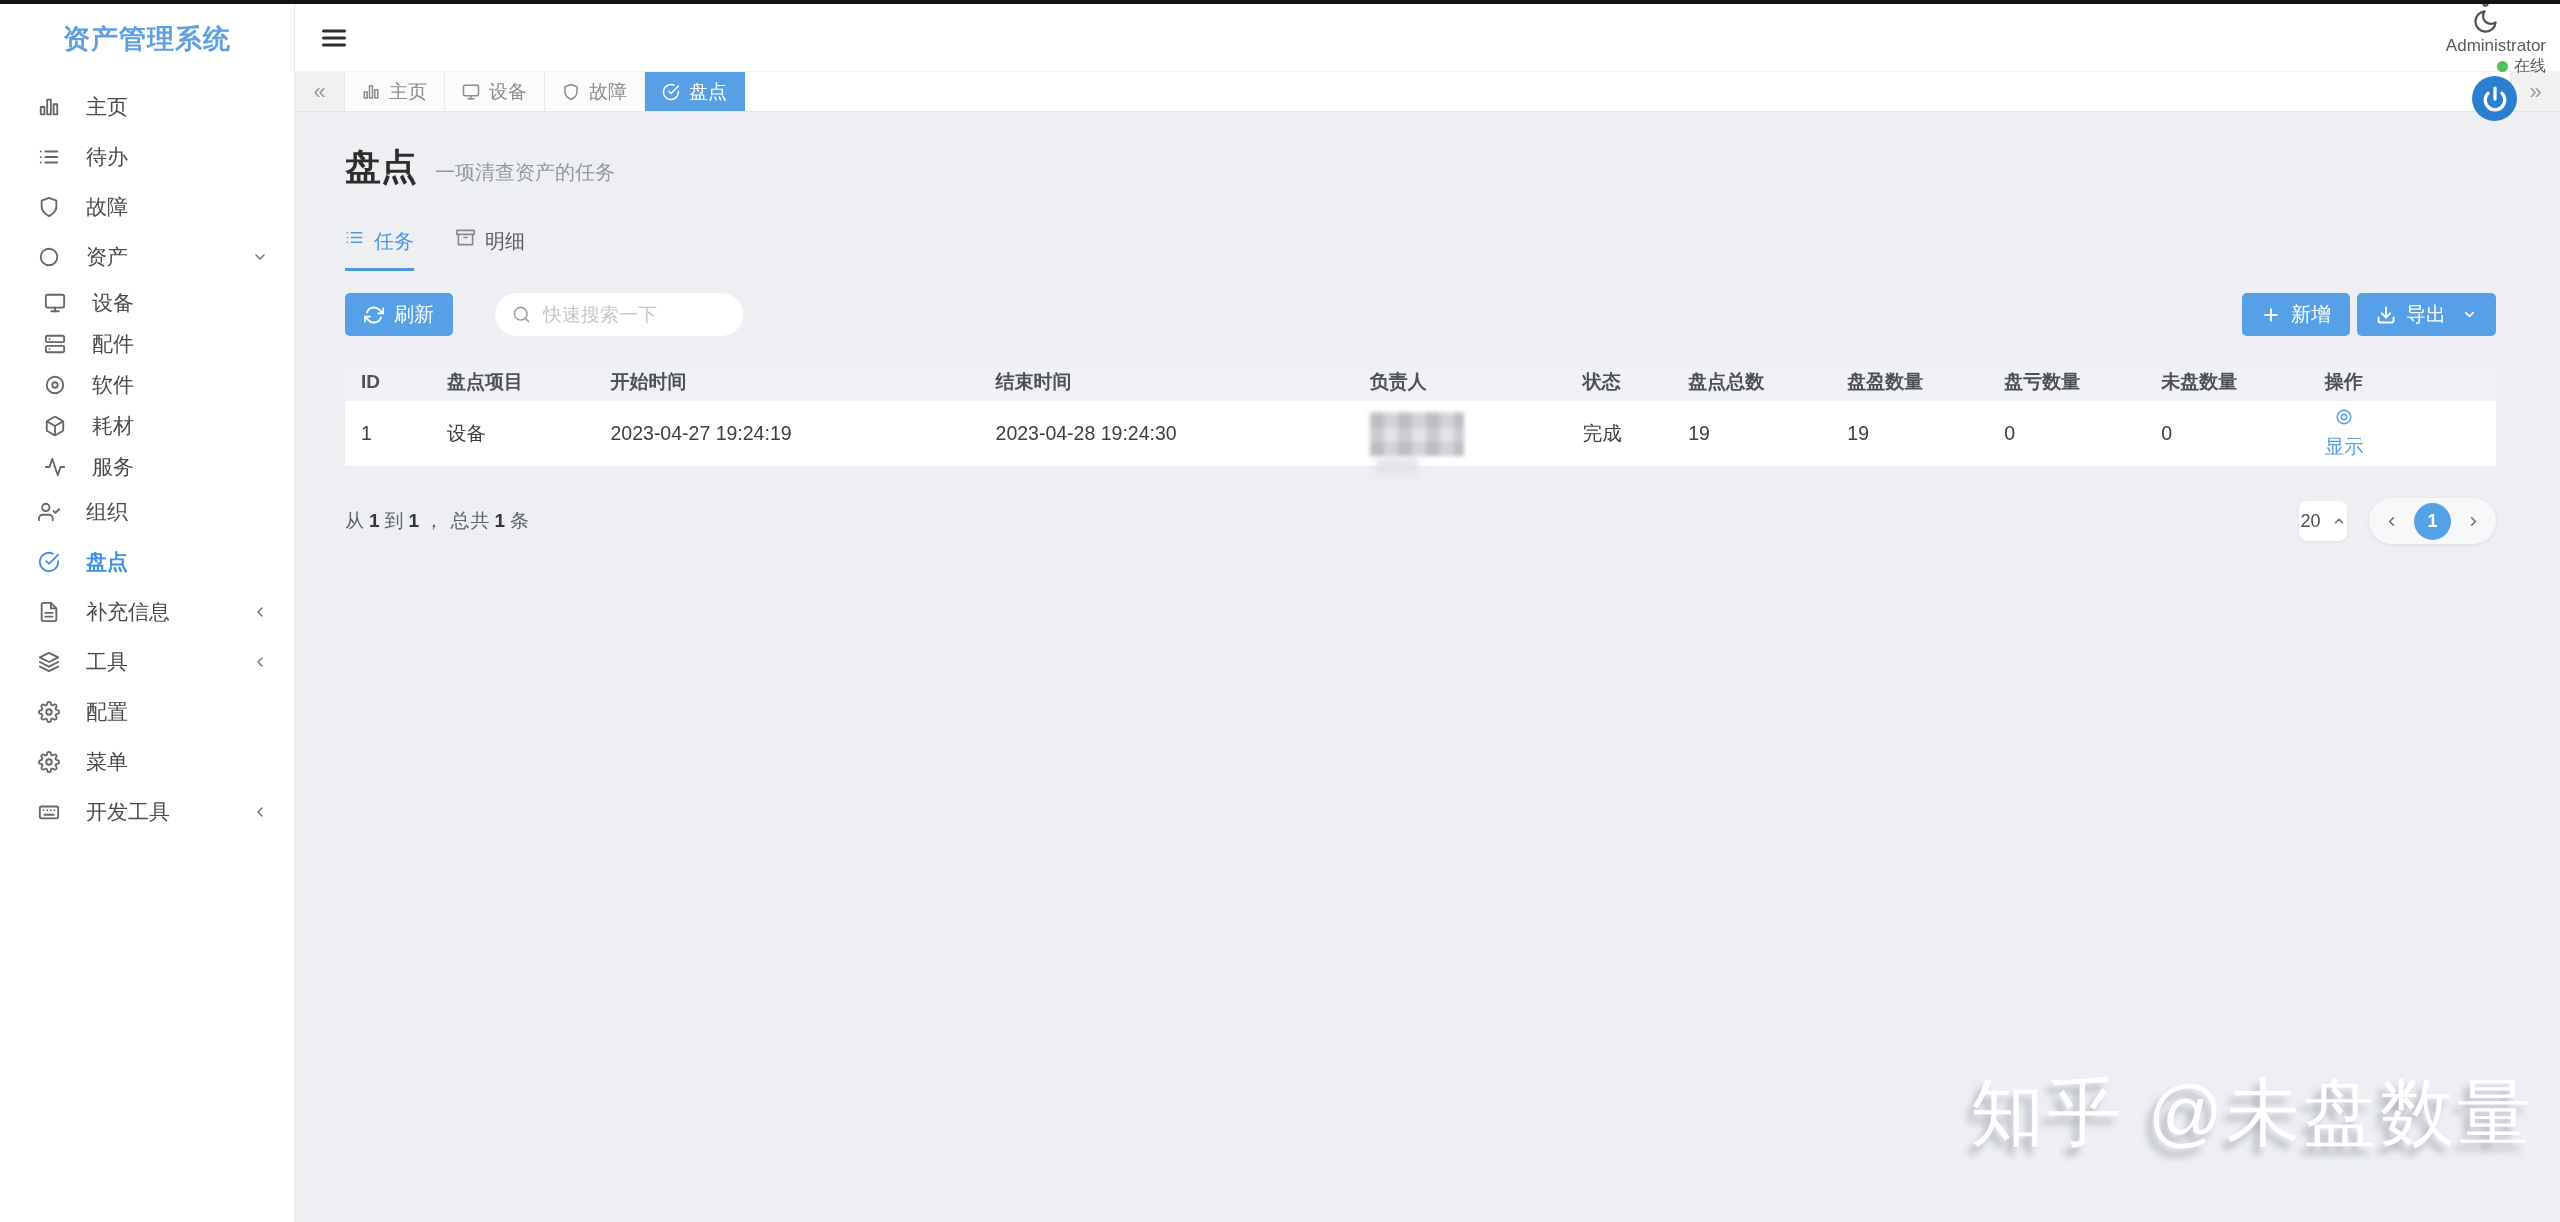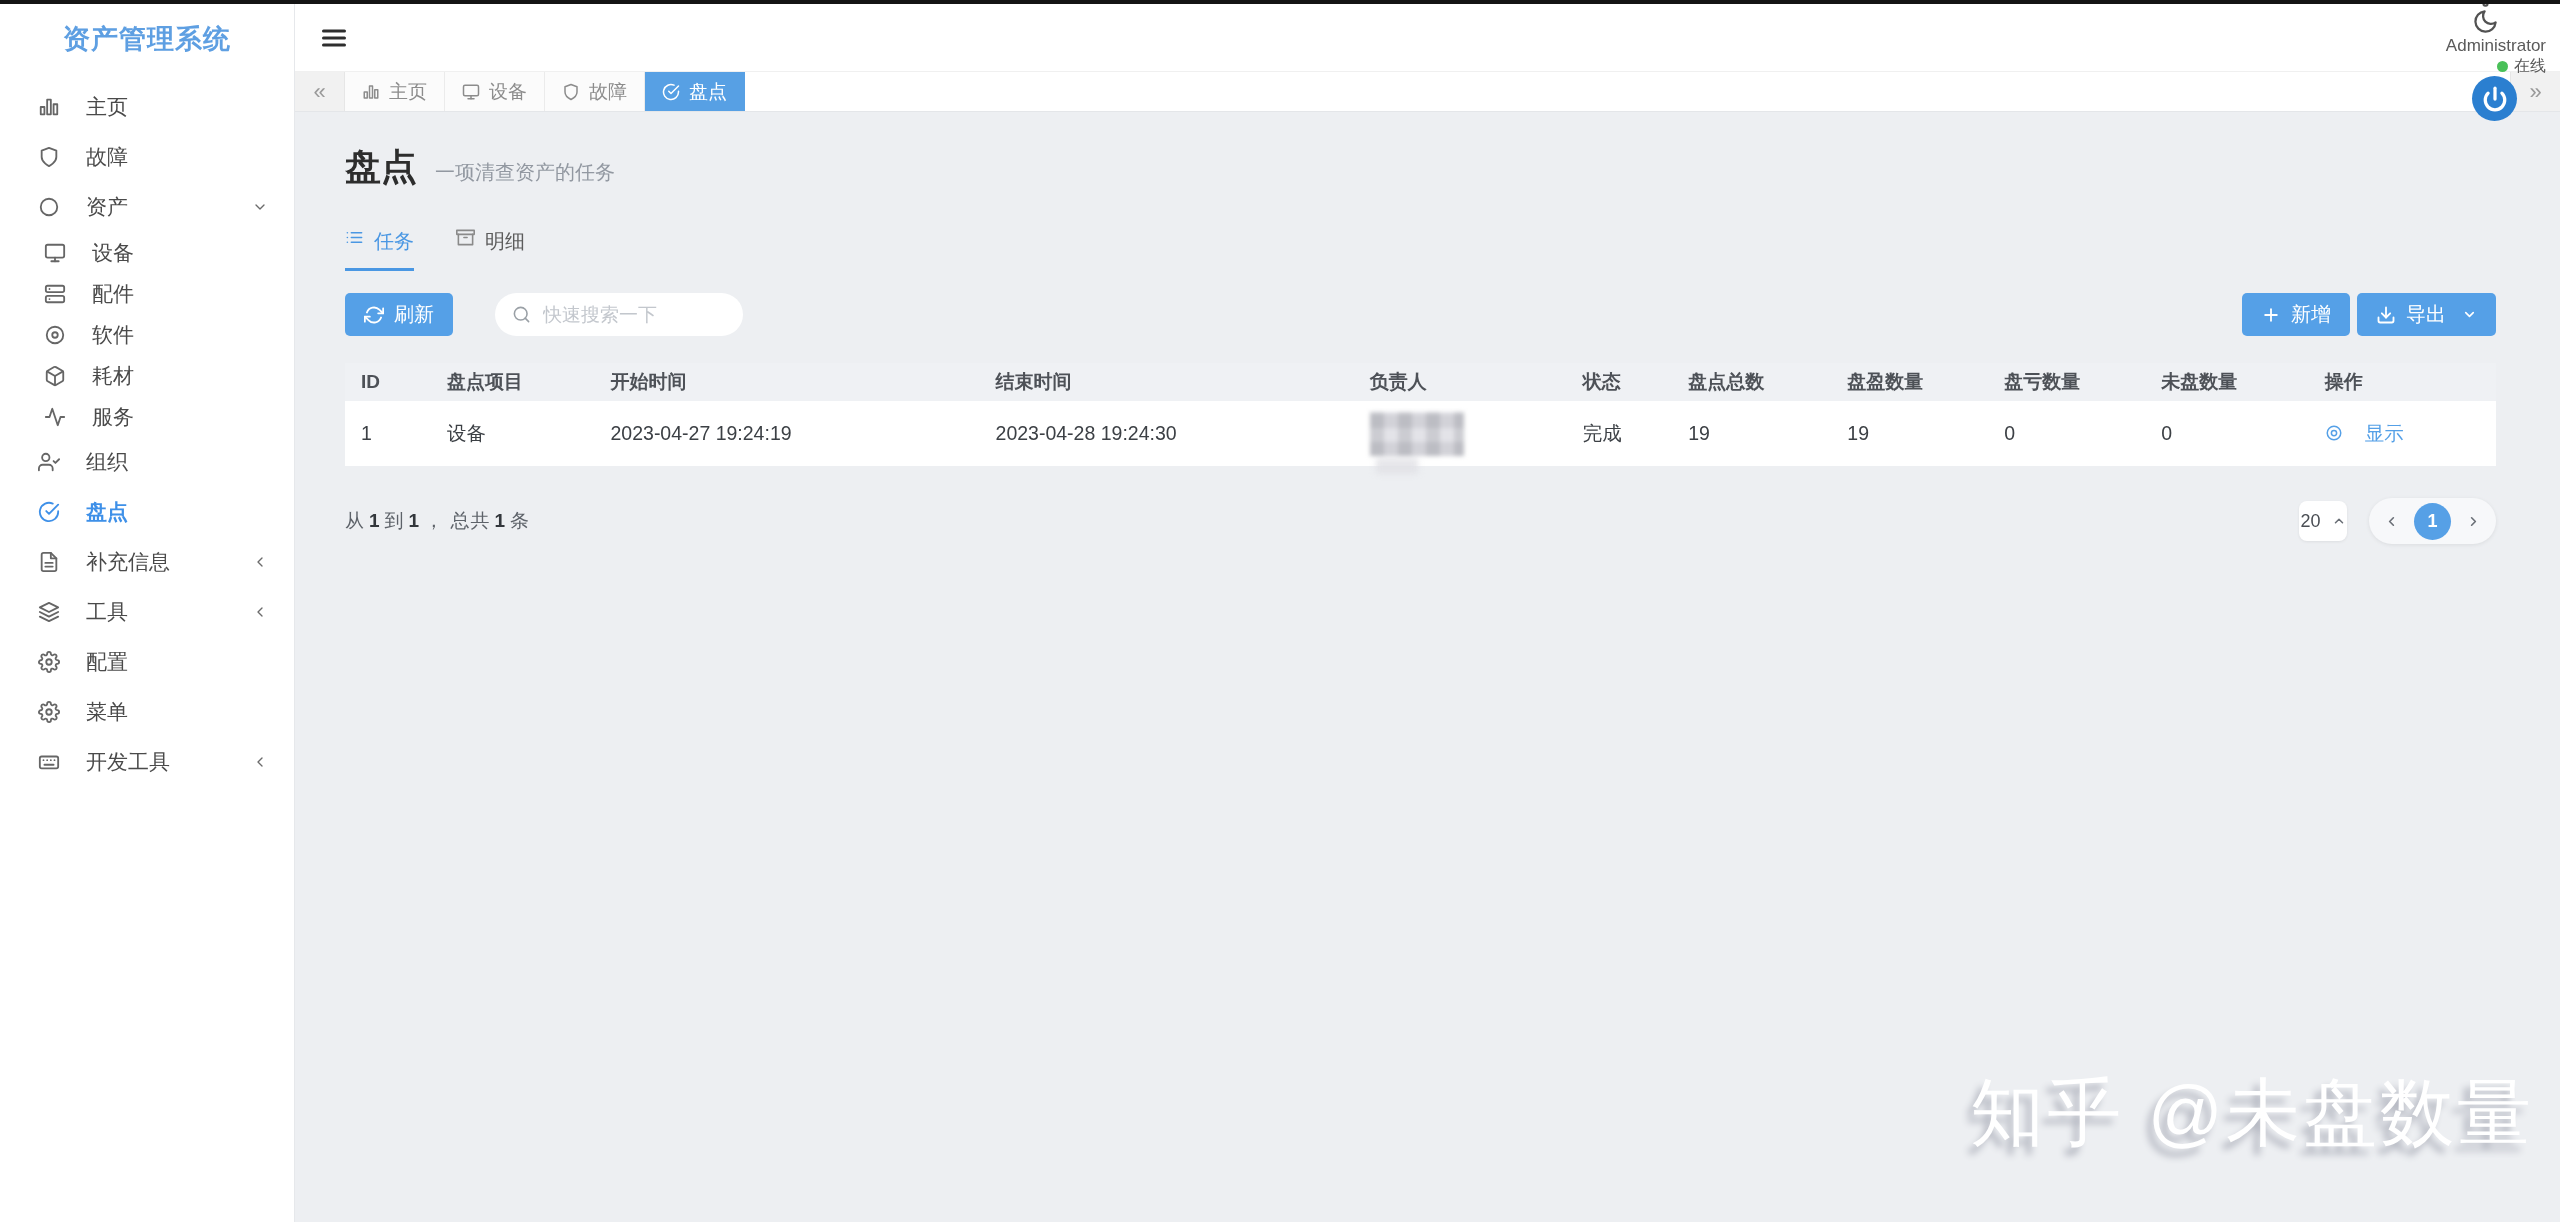--- a/index.html
+++ b/index.html
@@ -63,21 +63,21 @@
   .search .ic { width:19px; height:19px; color:#9aa0a6; flex:none; }
   .search input { border:none; outline:none; width:100%; font-size:19px; color:#444; background:transparent; font-family:inherit; }
   .search input::placeholder { color:#c3c7cd; }
   .tb-spacer { flex:1; }
   .tb-right { display:flex; gap:7px; }
 
   .tablecard { margin-top:27px; }
   table { width:100%; border-collapse:collapse; table-layout:fixed; }
   thead th { background:#eff1f4; height:38px; text-align:left; font-size:19px; font-weight:bold; color:#4d5157; padding-left:16px; }
   tbody td { background:#fff; height:65px; font-size:19.5px; color:#3c4045; padding-left:16px; }
-  .action-link { display:inline-flex; align-items:center; gap:22px; color:#55a0e7; font-size:19.5px; cursor:pointer; text-decoration:none; }
+  .action-link { display:inline-flex; align-items:center; gap:7px; color:#55a0e7; font-size:19.5px; cursor:pointer; text-decoration:none;flex-direction:column; }
   .action-link .ic { width:18px; height:18px; }
   .mosaic { width:94px; height:44px;
     background-image:
       repeating-linear-gradient(90deg, rgba(205,206,210,.85) 0 14px, rgba(236,236,239,.9) 14px 28px),
       repeating-linear-gradient(0deg, rgba(218,218,223,.8) 0 14px, rgba(243,243,246,.9) 14px 28px);
     background-blend-mode:multiply; filter:blur(2px); position:relative;
   }
   .mosaic::after { content:""; position:absolute; left:6px; top:46px; width:42px; height:16px;
     background:rgba(224,224,229,.8); filter:blur(2px); }
 
@@ -107,20 +107,31 @@
 
     <div class="nav-item">
       <svg class="ic" viewBox="0 0 24 24" fill="none" stroke="currentColor" stroke-width="2" stroke-linecap="round" stroke-linejoin="round">
           <rect x="3" y="12" width="4" height="8"></rect>
           <rect x="10" y="4" width="4" height="16"></rect>
           <rect x="17" y="9" width="4" height="11"></rect>
         </svg>
       <span>主页</span>
     </div>
 
+    <div class="nav-item">
+      <svg class="ic" viewBox="0 0 24 24" fill="none" stroke="currentColor" stroke-width="2" stroke-linecap="round" stroke-linejoin="round">
+          <line x1="8" y1="6" x2="21" y2="6"></line>
+          <line x1="8" y1="12" x2="21" y2="12"></line>
+          <line x1="8" y1="18" x2="21" y2="18"></line>
+          <line x1="3" y1="6" x2="3.01" y2="6"></line>
+          <line x1="3" y1="12" x2="3.01" y2="12"></line>
+          <line x1="3" y1="18" x2="3.01" y2="18"></line>
+        </svg>
+      <span>待办</span>
+    </div>
 
     <div class="nav-item">
       <svg class="ic" viewBox="0 0 24 24" fill="none" stroke="currentColor" stroke-width="2" stroke-linecap="round" stroke-linejoin="round">
           <path d="M12 22s8-4 8-10V5l-8-3-8 3v7c0 6 8 10 8 10z"></path>
         </svg>
       <span>故障</span>
     </div>
 
     <div class="nav-item">
       <svg class="ic" viewBox="0 0 24 24" fill="none" stroke="currentColor" stroke-width="2">

